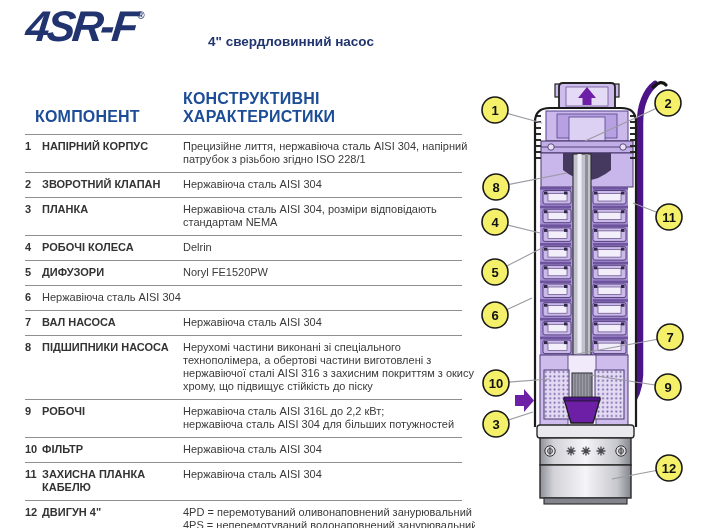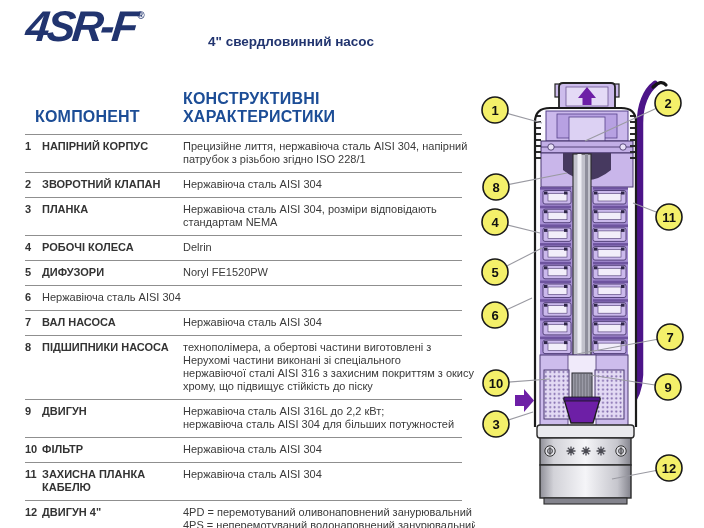--- a/index.html
+++ b/index.html
@@ -93,29 +93,29 @@
         <div class="c-num">7</div>
         <div class="c-name">ВАЛ НАСОСА</div>
         <div class="c-chars">
           <div class="line">Нержавіюча сталь AISI 304</div>
         </div>
       </div>
       <div class="t-row">
         <div class="c-num">8</div>
         <div class="c-name">ПІДШИПНИКИ НАСОСА</div>
         <div class="c-chars">
+          <div class="line">Нерухомі частини виконані зі спеціального</div>
           <div class="line">технополімера, а обертові частини виготовлені з</div>
-          <div class="line">Нерухомі частини виконані зі спеціального</div>
           <div class="line">нержавіючої сталі AISI 316 з захисним покриттям з окису</div>
           <div class="line">хрому, що підвищує стійкість до піску</div>
         </div>
       </div>
       <div class="t-row">
         <div class="c-num">9</div>
-        <div class="c-name">ДВИГУН</div>
+        <div class="c-name">РОБОЧІ</div>
         <div class="c-chars">
           <div class="line">Нержавіюча сталь AISI 316L до 2,2 кВт;</div>
           <div class="line">нержавіюча сталь AISI 304 для більших потужностей</div>
         </div>
       </div>
       <div class="t-row">
         <div class="c-num">10</div>
         <div class="c-name">ФІЛЬТР</div>
         <div class="c-chars">
           <div class="line">Нержавіюча сталь AISI 304</div>

